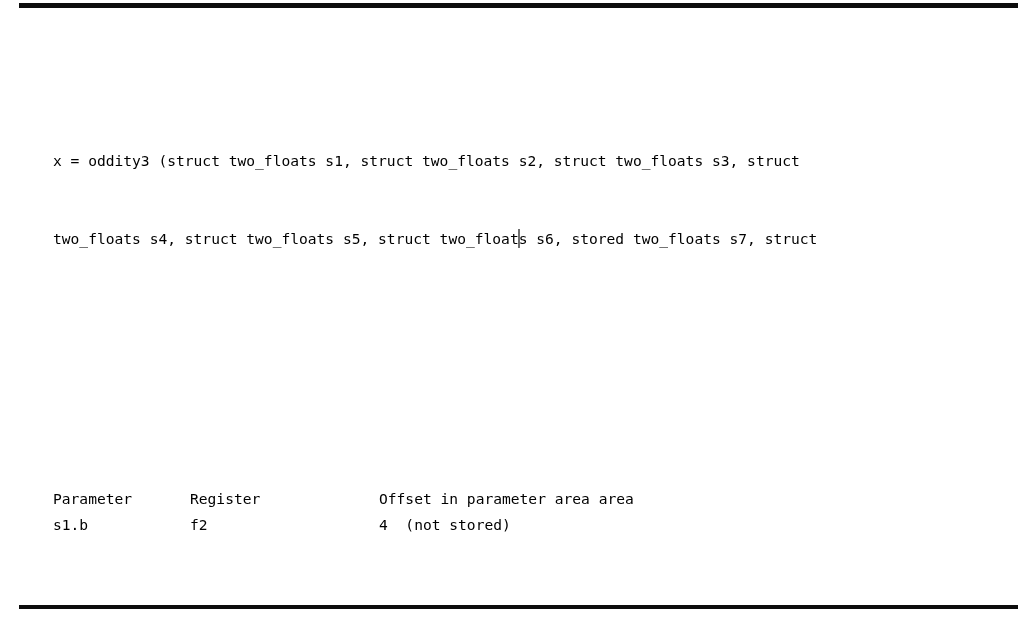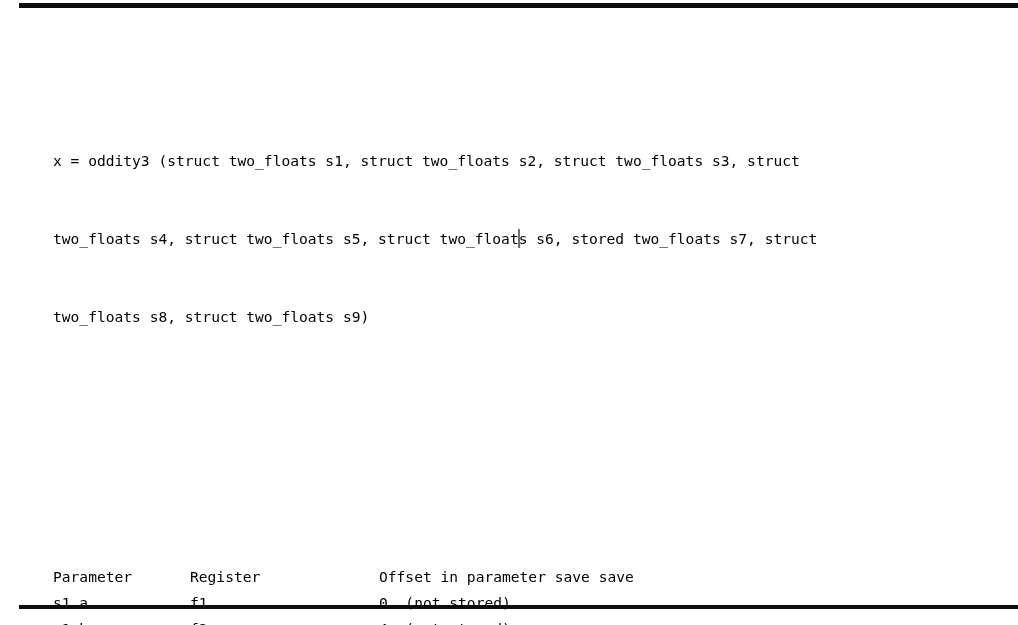--- a/index.html
+++ b/index.html
@@ -114,33 +114,32 @@
 
 <div class="page">
 
   <div class="rule rule-top"></div>
 
   <div class="content">
 
     <div class="sig-block">
       <span class="sig-line"><span>x = oddity3 (struct two_floats s1, struct two_floats s2, struct two_floats s3, struct</span></span>
       <span class="sig-line"><span>two_floats s4, struct two_floats s5, struct two_float</span><span class="caret"></span><span>s s6, stored two_floats s7, struct</span></span>
-      <span class="sig-line"><span>two_floats s8, struct two_floats s9)</span></span>
     </div>
 
     <div class="gap-line"></div>
 
     <table class="param-table">
       <thead>
         <tr>
           <th class="col-param">Parameter</th>
           <th class="col-reg">Register</th>
-          <th class="col-off">Offset in parameter save save</th>
+          <th class="col-off">Offset in parameter area area</th>
         </tr>
       </thead>
-      <tbody id="table-body"><tr><td class="col-param">s1.a</td><td class="col-reg">f1</td><td class="col-off">0  (not stored)</td></tr><tr><td class="col-param">s1.b</td><td class="col-reg">f2</td><td class="col-off">4  (not stored)</td></tr></tbody>
+      <tbody id="table-body"><tr><td class="col-param">s1.b</td><td class="col-reg">f2</td><td class="col-off">4  (not stored)</td></tr></tbody>
     </table>
 
   </div>
 
   <div class="rule rule-bottom"></div>
 
 </div>
 
 </body></html>

